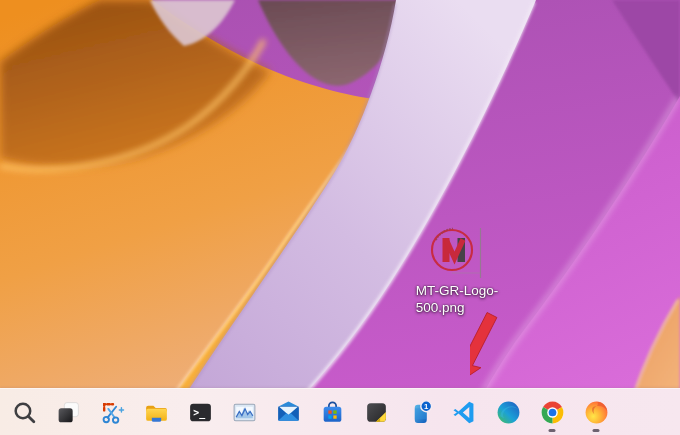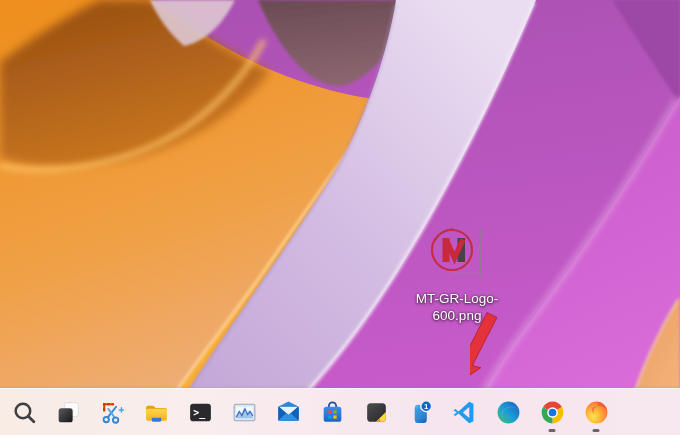--- a/index.html
+++ b/index.html
@@ -8,21 +8,21 @@
     font-family:"Liberation Sans",sans-serif;
   }
   .wallpaper{position:absolute;inset:0;}
   
   .desktop-icon{
     position:absolute;left:397px;top:224px;width:120px;
     display:flex;flex-direction:column;align-items:center;cursor:default;
   }
   .desktop-icon .thumb{width:58px;height:58px;}
   .icon-label{
-    margin-top:8px;text-align:center;font-size:13.5px;line-height:17px;color:#fff;
+    margin-top:0;font-size:13.5px;line-height:17px;color:#fff;
     text-shadow:0 1px 3px rgba(25,10,25,.85),0 0 2px rgba(0,0,0,.6);
   }
   .annotation-arrow{position:absolute;left:470px;top:303px;width:80px;height:90px;pointer-events:none;}
   
   .taskbar{
     position:absolute;left:0;right:0;bottom:0;height:47px;box-sizing:border-box;
     background:linear-gradient(90deg,#f8ece5 0%,#f9edee 30%,#f6e5ee 65%,#f7e7ef 100%);
     border-top:1px solid rgba(255,255,255,.55);
     box-shadow:0 -1px 2px rgba(150,110,130,.18);
     display:flex;align-items:center;padding-left:4px;gap:4px;
@@ -118,21 +118,21 @@
       <line x1="52.5" y1="4" x2="52.5" y2="54" stroke="#8f7f8a" stroke-width="1.2" opacity="0.85"></line>
       <line x1="24" y1="49" x2="52" y2="49" stroke="#9a8a94" stroke-width="0.9" opacity="0.5"></line>
       <circle cx="24" cy="26" r="20" fill="none" stroke="#c8293c" stroke-width="2.1" opacity="0.95"></circle>
       <path d="M8,16 A21.5,21.5 0 0 1 25,4.5" fill="none" stroke="#93404e" stroke-width="1.7" stroke-dasharray="1.6 1.3" opacity="0.8"></path>
       <rect x="29.5" y="14" width="7.5" height="24" fill="#474247"></rect>
       <rect x="14.5" y="14" width="7" height="24" fill="#c8293c"></rect>
       <path d="M18,15.5 L26.5,34 L35,15.5" fill="none" stroke="#c8293c" stroke-width="5.4"></path>
     </svg>
     <div class="icon-label">
       <span>MT-GR-Logo-</span><br>
-      <span>600.png</span>
+      <span>500.png</span>
     </div>
   </div>
 
   <svg class="annotation-arrow" viewBox="0 0 80 90">
     <g transform="translate(22,12) rotate(27)">
       <path id="arrow-shape" d="M-5.5,0 L5.5,0 L5.5,54 L14,52 L0,77 L-14,52 L-5.5,54 Z" fill="#e4323c" stroke="#b71f29" stroke-width="0.8"></path>
     </g>
   </svg>
 
   <div class="taskbar" id="taskbar">

